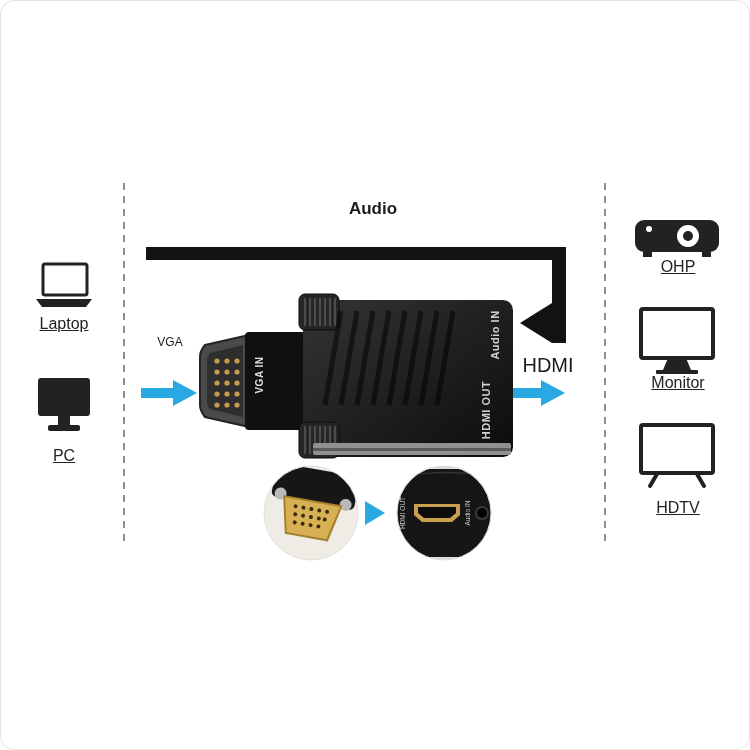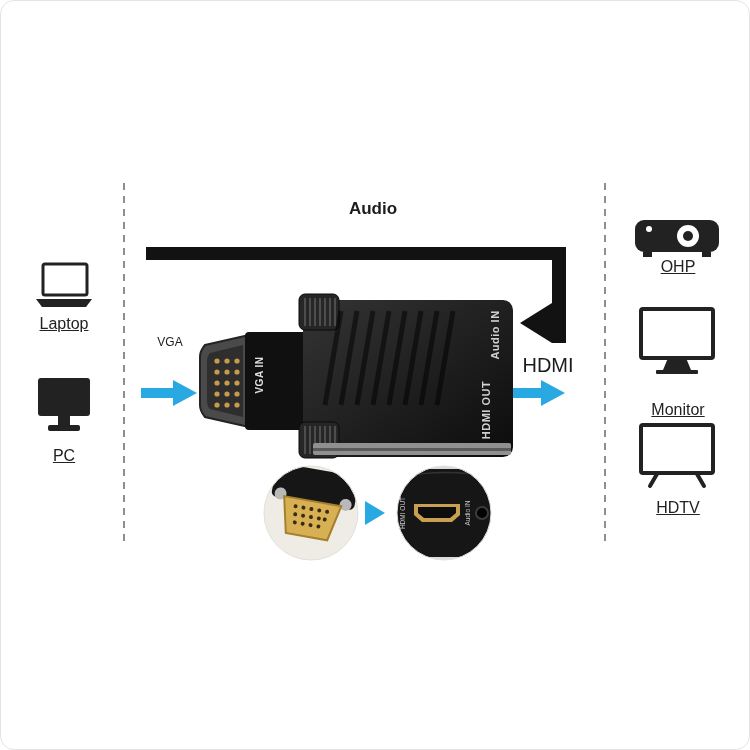--- a/index.html
+++ b/index.html
@@ -13,21 +13,21 @@
     position:absolute;transform:translateX(-50%);
     color:#1c1c1c;white-space:nowrap;font-family:"Liberation Sans",sans-serif;
   }
   .lbl-audio{left:372px;top:198px;font-size:17px;font-weight:bold;}
   .lbl-vga{left:169px;top:334px;font-size:12px;}
   .lbl-hdmi{left:547px;top:353px;font-size:20px;}
   .lbl-dev{font-size:16px;color:#222;text-decoration:underline;}
   .lbl-laptop{left:63px;top:314px;}
   .lbl-pc{left:63px;top:446px;}
   .lbl-ohp{left:677px;top:257px;}
-  .lbl-monitor{left:677px;top:373px;margin-top:27px;}
+  .lbl-monitor{left:677px;top:373px;}
   .lbl-hdtv{left:677px;top:488px;margin-top:10px;}
 </style>
 </head>
 <body>
 
 <div class="canvas">
 
   <svg class="abs-svg" width="748" height="748" viewBox="0 0 748 748">
     <defs>
       <linearGradient id="bodyGrad" x1="0" y1="0" x2="1" y2="1">

